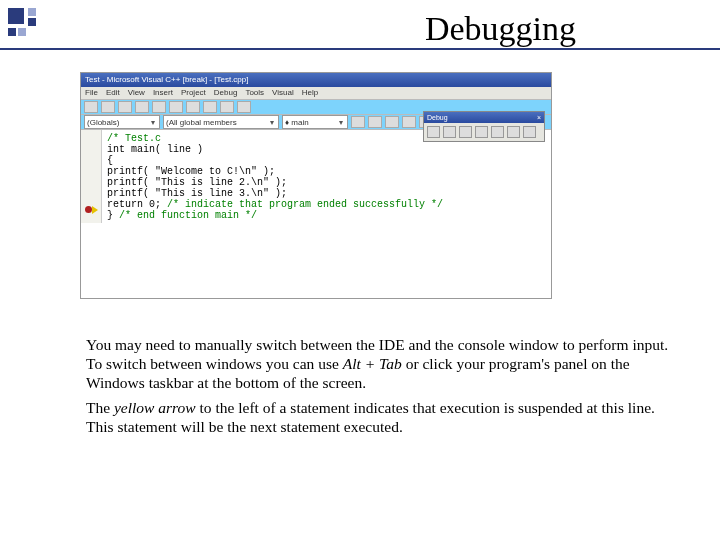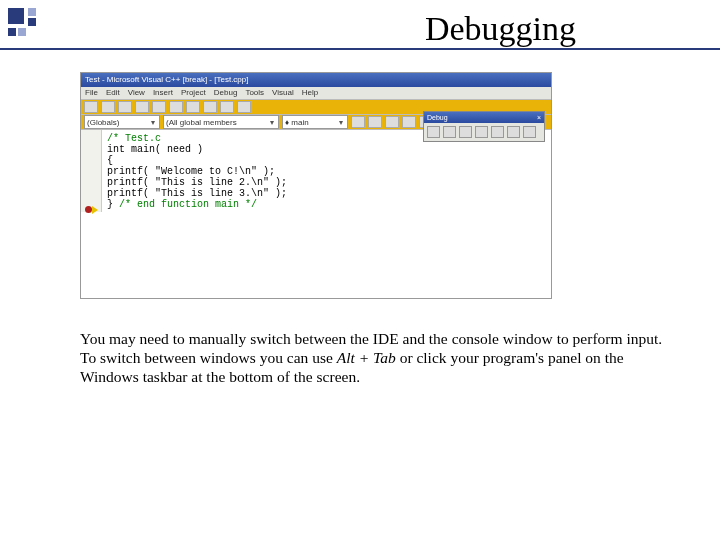--- a/index.html
+++ b/index.html
@@ -9,36 +9,36 @@
   .corner .s1{position:absolute;top:4px;left:24px;width:8px;height:8px;background:#9aa7d2}
   .corner .s2{position:absolute;top:14px;left:24px;width:8px;height:8px;background:#2a3b7c}
   .corner .s3{position:absolute;top:24px;left:4px;width:8px;height:8px;background:#2a3b7c}
   .corner .s4{position:absolute;top:24px;left:14px;width:8px;height:8px;background:#9aa7d2}
   .rule{position:absolute;top:48px;left:0;width:720px;height:2px;background:#2a3b7c}
   .title{position:absolute;top:10px;left:0;width:576px;text-align:right;font-size:34px}
   .shot{position:absolute;top:72px;left:80px;width:470px;height:225px;border:1px solid #999;background:#fff;font-family:Verdana,Arial,sans-serif;font-size:8px;color:#333}
   .tbar{background:linear-gradient(#4a6fbf,#2a4a9f);color:#fff;height:14px;line-height:14px;padding:0 4px;font-size:8px}
   .menu{background:#e6e6e0;height:12px;padding:0 4px;border-bottom:1px solid #bbb;display:flex;gap:8px}
   .menu span{line-height:12px}
-  .tb{background:#eab308;height:14px;border-bottom:1px solid #bbb;display:flex;align-items:center;gap:3px;padding:0 3px}
+  .tb{background:#7dd3fc;height:14px;border-bottom:1px solid #bbb;display:flex;align-items:center;gap:3px;padding:0 3px}
   .btn{width:12px;height:10px;background:#ddd;border:1px solid #aaa}
   .combo{height:12px;border:1px solid #999;background:#fff;font-size:8px;padding:0 2px;display:flex;align-items:center;justify-content:space-between}
   .combo .ar{width:8px;text-align:center;color:#555}
   .code{padding:3px 2px 2px 26px;font-family:"Courier New",monospace;font-size:10px;line-height:11px;position:relative;color:#000}
   .cm{color:#008000}
   .pp{color:#0000b0}
   .gut{position:absolute;left:0;top:0;bottom:0;width:20px;background:#f2f2ec;border-right:1px solid #ccc}
   .bp{position:absolute;left:4px;top:76px;width:7px;height:7px;border-radius:50%;background:#b02020}
   .cur{position:absolute;left:11px;top:76px;width:0;height:0;border-top:4px solid transparent;border-bottom:4px solid transparent;border-left:6px solid #e6c200}
   .dbg{position:absolute;top:38px;right:6px;width:120px;background:#e6e6e0;border:1px solid #888;font-family:Verdana,Arial,sans-serif}
   .dbg .dh{background:linear-gradient(#4a6fbf,#2a4a9f);color:#fff;height:11px;line-height:11px;padding:0 3px;font-size:7px;display:flex;justify-content:space-between}
   .dbg .db{height:14px;display:flex;align-items:center;gap:3px;padding:2px 3px}
   .sbtn{width:11px;height:10px;background:#ddd;border:1px solid #999}
   .body{position:absolute;top:330px;left:80px;width:600px;font-size:15.5px;line-height:1.22}
-  .body p{margin:0}
+  .body p{margin:6px}
   .it{font-style:italic}
 </style>
 </head>
 <body>
 
 <div class="slide">
   <div class="corner">
     <div class="big"></div>
       <div class="s1"></div>
       <div class="s2"></div>
@@ -94,26 +94,27 @@
       <div class="btn"></div>
       <div class="btn"></div>
       <div class="btn"></div>
     </div>
     <div class="code">
       <div class="gut"></div>
       <div class="bp"></div>
       <div class="cur"></div>
       <div class="cm">/* Test.c</div>
       <div></div>
-      <div>int main( need )</div>
+      <div>int main( line )</div>
       <div>{</div>
       <div>   printf( "Welcome to C!\n" );</div>
       <div>   printf( "This is line 2.\n" );</div>
       <div>   printf( "This is line 3.\n" );</div>
       <div></div>
+      <div><span>   return 0; </span><span class="cm">/* indicate that program ended successfully */</span></div>
       <div></div>
       <div><span>} </span><span class="cm">/* end function main */</span></div>
     </div>
     <div class="dbg">
       <div class="dh">
         <span>Debug</span>
         <span>×</span>
       </div>
       <div class="db">
         <div class="sbtn"></div>
@@ -124,14 +125,17 @@
         <div class="sbtn"></div>
         <div class="sbtn"></div>
       </div>
     </div>
   </div>
 
   <div class="body">
     <p>
       <span>You may need to manually switch between the IDE and the console window to perform input. To switch between windows you can use </span><span class="it">Alt + Tab</span><span> or click your program's panel on the Windows taskbar at the bottom of the screen.</span>
     </p>
+    <p>
+      <span>The </span><span class="it">yellow arrow</span><span> to the left of a statement indicates that execution is suspended at this line. This statement will be the next statement executed.</span>
+    </p>
   </div>
 </div>
 
 </body></html>

